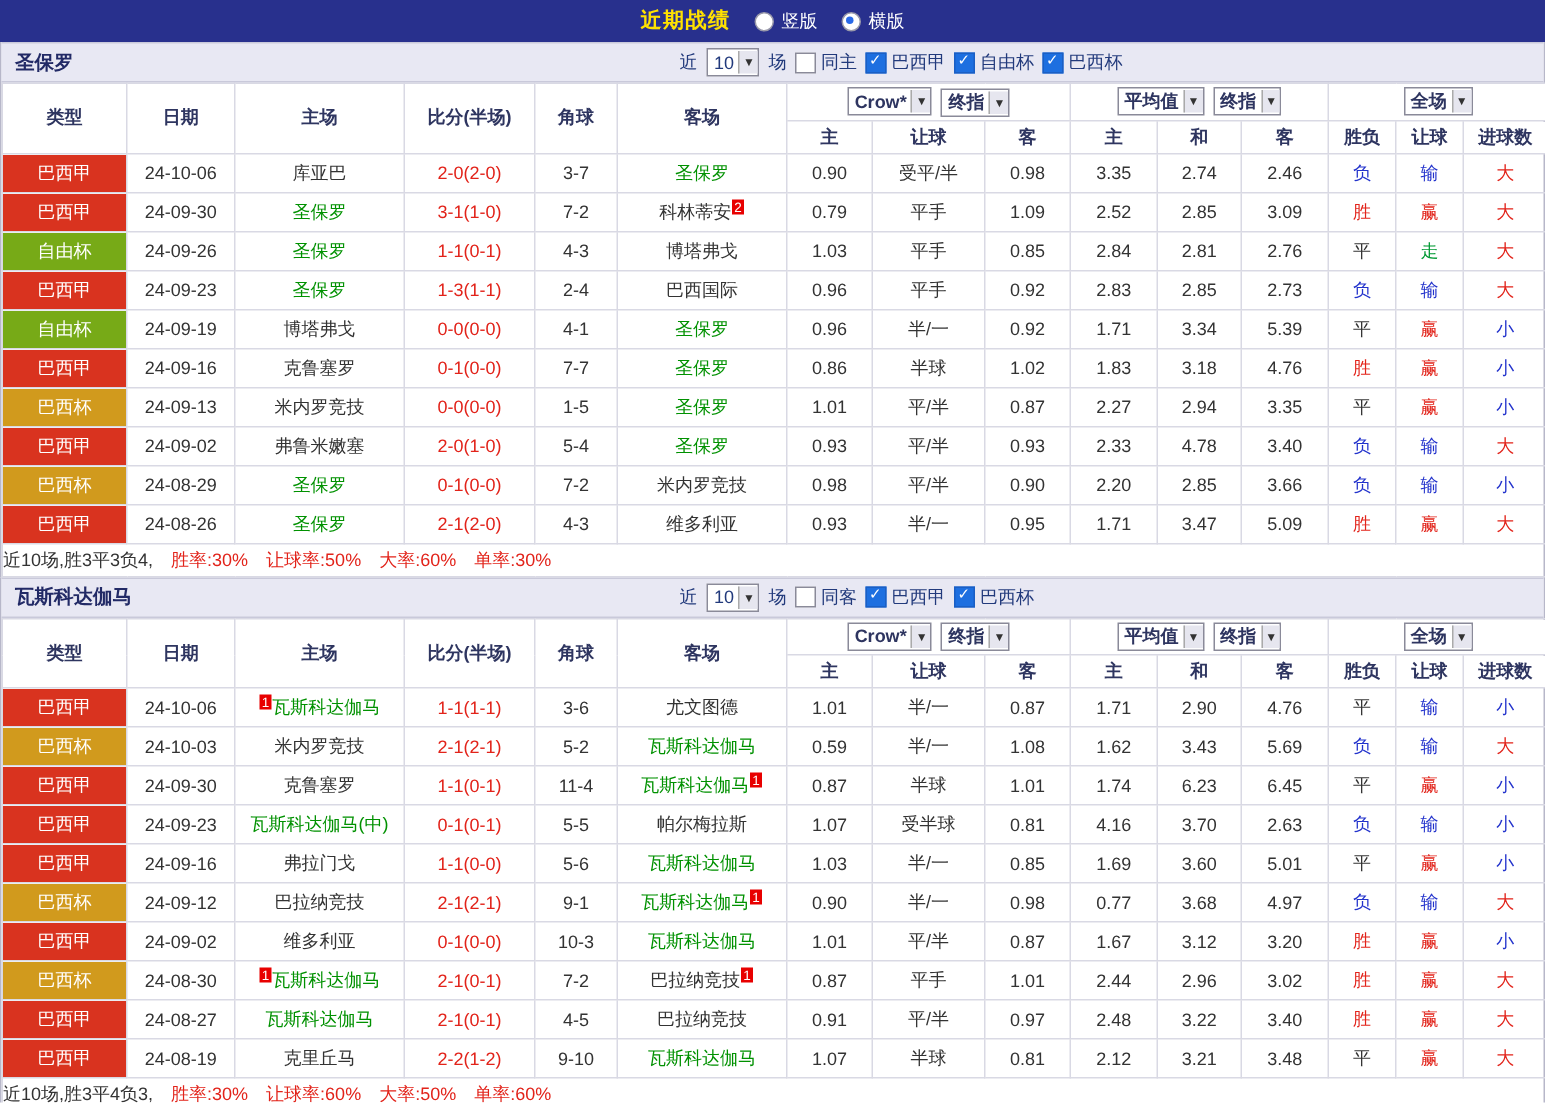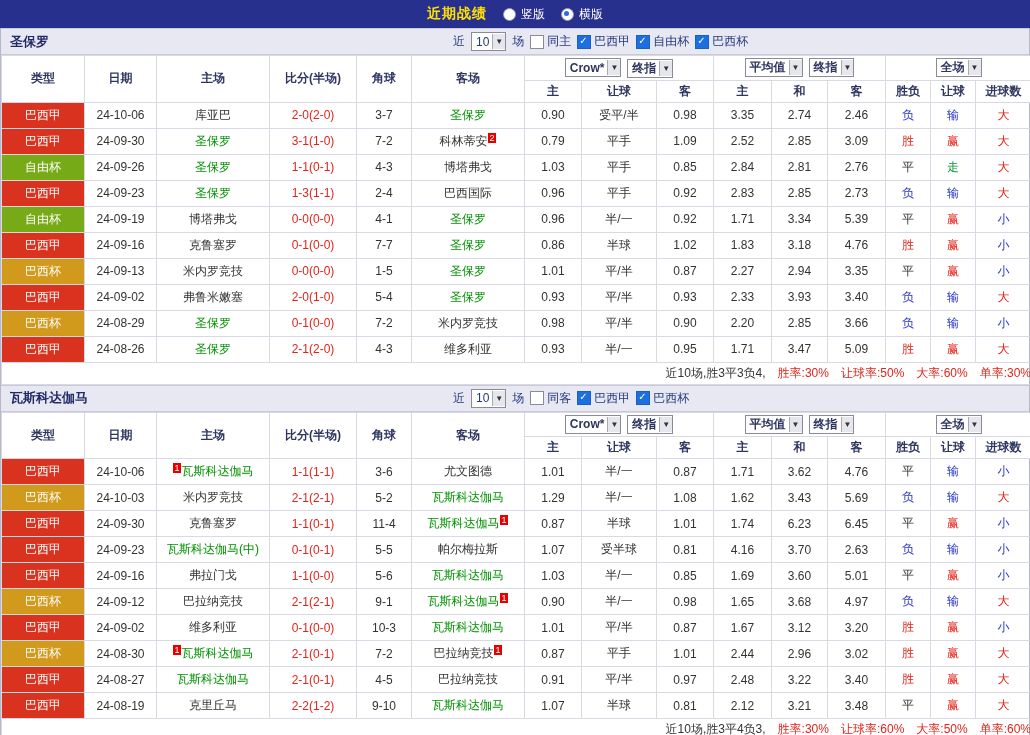--- a/index.html
+++ b/index.html
@@ -28,21 +28,21 @@
   thead th{color:#2e3560;font-weight:bold;background:#fff;}
   .thsel{padding:2px 0;}
   .thsel .sel{margin:0 3px;}
   tbody tr{height:26px;}
   tbody td{color:#333;}
   .score{color:#e2231a;cursor:pointer;}
   .team{color:#009100;cursor:pointer;}
   .opp{color:#333;cursor:pointer;margin-top:24px;}
   .rc{background:#e80000;color:#fff;font-size:9px;line-height:10px;padding:0 1px;display:inline-block;vertical-align:4px;margin:0 1px;}
   tfoot tr{height:22px;}
-  .summary{text-align:right;color:#333;margin-top:46px;}
+  .summary{text-align:left;color:#333;margin-top:46px;}
   .stat{color:#e2231a;margin-left:12px;}
 </style>
 </head>
 <body>
 
 <div class="topbar">
   <span class="title">近期战绩</span>
   <span class="radio">
     <span class="rdot"></span>
     <span>竖版</span>
@@ -263,21 +263,21 @@
             <td style="background: rgb(217, 51, 31); color: rgb(255, 255, 255);">巴西甲</td>
             <td>24-09-02</td>
             <td class="teamcell"><span class="opp">弗鲁米嫩塞</span></td>
             <td><span class="score">2-0(1-0)</span></td>
             <td>5-4</td>
             <td class="teamcell"><span class="team">圣保罗</span></td>
             <td>0.93</td>
             <td>平/半</td>
             <td>0.93</td>
             <td>2.33</td>
-            <td>3.93</td>
+            <td>4.78</td>
             <td>3.40</td>
             <td><span style="color: rgb(35, 51, 204);">负</span></td>
             <td><span style="color: rgb(35, 51, 204);">输</span></td>
             <td><span style="color: rgb(226, 35, 26);">大</span></td>
           </tr>
           <tr>
             <td style="background: rgb(209, 154, 29); color: rgb(255, 255, 255);">巴西杯</td>
             <td>24-08-29</td>
             <td class="teamcell"><span class="team">圣保罗</span></td>
             <td><span class="score">0-1(0-0)</span></td>
@@ -404,34 +404,34 @@
             <td style="background: rgb(217, 51, 31); color: rgb(255, 255, 255);">巴西甲</td>
             <td>24-10-06</td>
             <td class="teamcell"><sup class="rc">1</sup><span class="team">瓦斯科达伽马</span></td>
             <td><span class="score">1-1(1-1)</span></td>
             <td>3-6</td>
             <td class="teamcell"><span class="opp">尤文图德</span></td>
             <td>1.01</td>
             <td>半/一</td>
             <td>0.87</td>
             <td>1.71</td>
-            <td>3.62</td>
+            <td>2.90</td>
             <td>4.76</td>
             <td><span style="color: rgb(51, 51, 51);">平</span></td>
             <td><span style="color: rgb(35, 51, 204);">输</span></td>
             <td><span style="color: rgb(35, 51, 204);">小</span></td>
           </tr>
           <tr>
             <td style="background: rgb(209, 154, 29); color: rgb(255, 255, 255);">巴西杯</td>
             <td>24-10-03</td>
             <td class="teamcell"><span class="opp">米内罗竞技</span></td>
             <td><span class="score">2-1(2-1)</span></td>
             <td>5-2</td>
             <td class="teamcell"><span class="team">瓦斯科达伽马</span></td>
-            <td>1.29</td>
+            <td>0.59</td>
             <td>半/一</td>
             <td>1.08</td>
             <td>1.62</td>
             <td>3.43</td>
             <td>5.69</td>
             <td><span style="color: rgb(35, 51, 204);">负</span></td>
             <td><span style="color: rgb(35, 51, 204);">输</span></td>
             <td><span style="color: rgb(226, 35, 26);">大</span></td>
           </tr>
           <tr>
@@ -488,21 +488,21 @@
           <tr>
             <td style="background: rgb(209, 154, 29); color: rgb(255, 255, 255);">巴西杯</td>
             <td>24-09-12</td>
             <td class="teamcell"><span class="opp">巴拉纳竞技</span></td>
             <td><span class="score">2-1(2-1)</span></td>
             <td>9-1</td>
             <td class="teamcell"><span class="team">瓦斯科达伽马</span><sup class="rc">1</sup></td>
             <td>0.90</td>
             <td>半/一</td>
             <td>0.98</td>
-            <td>1.65</td>
+            <td>0.77</td>
             <td>3.68</td>
             <td>4.97</td>
             <td><span style="color: rgb(35, 51, 204);">负</span></td>
             <td><span style="color: rgb(35, 51, 204);">输</span></td>
             <td><span style="color: rgb(226, 35, 26);">大</span></td>
           </tr>
           <tr>
             <td style="background: rgb(217, 51, 31); color: rgb(255, 255, 255);">巴西甲</td>
             <td>24-09-02</td>
             <td class="teamcell"><span class="opp">维多利亚</span></td>

